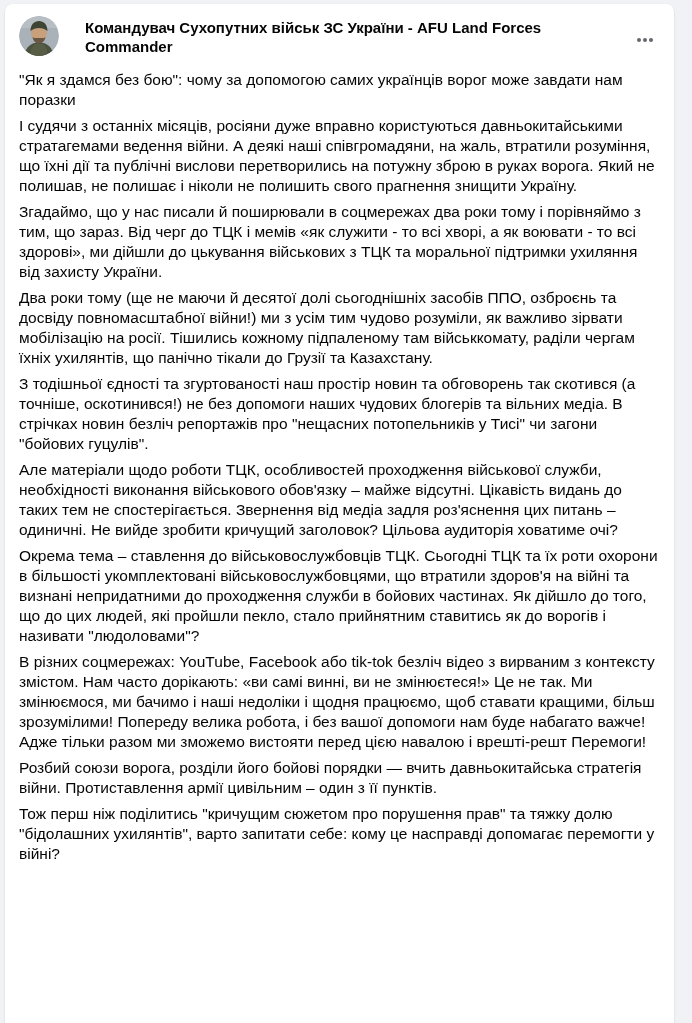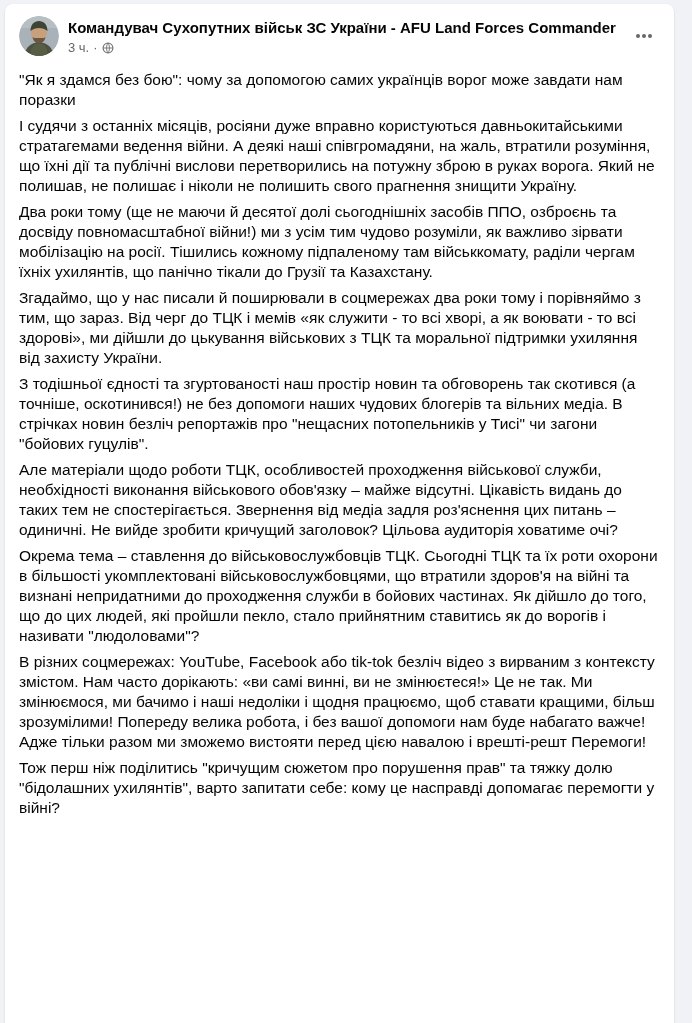--- a/index.html
+++ b/index.html
@@ -14,22 +14,22 @@
     position: absolute;
     left: 5px; top: 4px;
     width: 669px;
     height: 1060px;
     background: #ffffff;
     border-radius: 8px;
     box-shadow: 0 1px 2px rgba(0,0,0,0.15);
   }
   .post-header {
     display: flex;
-    align-items: center;
-    gap: 9px;
+    align-items: flex-end;
+    gap: 26px;
     padding: 12px 14px 0 14px;
   }
   .avatar-wrap {
     width: 40px; height: 40px;
     border-radius: 50%;
     overflow: hidden;
     flex: 0 0 40px;
     cursor: pointer;
   }
   .author-block { display: flex; flex-direction: column; padding-top: 1px; }
@@ -95,48 +95,39 @@
           <path d="M12 33l4-5h8l4 5v7H12z" fill="#585e46"></path>
           <circle cx="20" cy="17" r="8" fill="#c8a07c"></circle>
           <path d="M13.5 21c.8 4 3 6.5 6.5 6.5s5.7-2.5 6.5-6.5l-1.5 1h-10z" fill="#6b5644"></path>
           <path d="M11.5 15c0-6.5 3.8-10 8.5-10s8.5 3.5 8.5 10c-2.5-2-5.2-3-8.5-3s-6 1-8.5 3z" fill="#3e4434"></path>
         </g>
       </svg>
     </div>
 
     <div class="author-block">
       <a class="author-name">Командувач Сухопутних військ ЗС України - AFU Land Forces Commander</a>
-      <div class="meta-row">
-        <span class="timestamp">3 ч.</span>
-        <span class="meta-sep">·</span>
-        <span class="globe-icon">
-          <svg width="12" height="12" viewBox="0 0 16 16">
-            <circle cx="8" cy="8" r="6.6" fill="none" stroke="#65676b" stroke-width="1.4"></circle>
-            <path d="M1.4 8h13.2M8 1.4c2.6 2 2.6 11.2 0 13.2M8 1.4c-2.6 2-2.6 11.2 0 13.2" fill="none" stroke="#65676b" stroke-width="1.1"></path>
-          </svg>
-        </span>
-      </div>
     </div>
 
     <button class="more-button" aria-label="More options">
       <svg width="20" height="20" viewBox="0 0 20 20">
         <circle cx="4" cy="10" r="2" fill="#65676b"></circle>
         <circle cx="10" cy="10" r="2" fill="#65676b"></circle>
         <circle cx="16" cy="10" r="2" fill="#65676b"></circle>
       </svg>
     </button>
 
   </div>
 
   <div class="post-body">
     <p>"Як я здамся без бою": чому за допомогою самих українців ворог може завдати нам поразки</p>
     <p>І судячи з останніх місяців, росіяни дуже вправно користуються давньокитайськими стратагемами ведення війни. А деякі наші співгромадяни, на жаль, втратили розуміння, що їхні дії та публічні вислови перетворились на потужну зброю в руках ворога. Який не полишав, не полишає і ніколи не полишить свого прагнення знищити Україну.</p>
+    <p>Згадаймо, що у нас писали й поширювали в соцмережах два роки тому і порівняймо з тим, що зараз. Від черг до ТЦК і мемів «як служити - то всі хворі, а як воювати - то всі здорові», ми дійшли до цькування військових з ТЦК та моральної підтримки ухиляння від захисту України.</p>
     <p>Два роки тому (ще не маючи й десятої долі сьогоднішніх засобів ППО, озброєнь та досвіду повномасштабної війни!) ми з усім тим чудово розуміли, як важливо зірвати мобілізацію на росії. Тішились кожному підпаленому там військкомату, раділи чергам їхніх ухилянтів, що панічно тікали до Грузії та Казахстану.</p>
-    <p>Згадаймо, що у нас писали й поширювали в соцмережах два роки тому і порівняймо з тим, що зараз. Від черг до ТЦК і мемів «як служити - то всі хворі, а як воювати - то всі здорові», ми дійшли до цькування військових з ТЦК та моральної підтримки ухиляння від захисту України.</p>
     <p>З тодішньої єдності та згуртованості наш простір новин та обговорень так скотився (а точніше, оскотинився!) не без допомоги наших чудових блогерів та вільних медіа. В стрічках новин безліч репортажів про "нещасних потопельників у Тисі" чи загони "бойових гуцулів".</p>
     <p>Але матеріали щодо роботи ТЦК, особливостей проходження військової служби, необхідності виконання військового обов'язку – майже відсутні. Цікавість видань до таких тем не спостерігається. Звернення від медіа задля роз'яснення цих питань – одиничні. Не вийде зробити кричущий заголовок? Цільова аудиторія ховатиме очі?</p>
     <p>Окрема тема – ставлення до військовослужбовців ТЦК. Сьогодні ТЦК та їх роти охорони в більшості укомплектовані військовослужбовцями, що втратили здоров'я на війні та визнані непридатними до проходження служби в бойових частинах. Як дійшло до того, що до цих людей, які пройшли пекло, стало прийнятним ставитись як до ворогів і називати "людоловами"?</p>
     <p>В різних соцмережах: YouTube, Facebook або tik-tok безліч відео з вирваним з контексту змістом. Нам часто дорікають: «ви самі винні, ви не змінюєтеся!» Це не так. Ми змінюємося, ми бачимо і наші недоліки і щодня працюємо, щоб ставати кращими, більш зрозумілими! Попереду велика робота, і без вашої допомоги нам буде набагато важче! Адже тільки разом ми зможемо вистояти перед цією навалою і врешті-решт Перемоги!</p>
+    <p>Розбий союзи ворога, розділи його бойові порядки — вчить давньокитайська стратегія війни. Протиставлення армії цивільним – один з її пунктів.</p>
     <p>Тож перш ніж поділитись "кричущим сюжетом про порушення прав" та тяжку долю "бідолашних ухилянтів", варто запитати себе: кому це насправді допомагає перемогти у війні?</p>
 
   </div>
 
 </div>
 
 </body></html>

